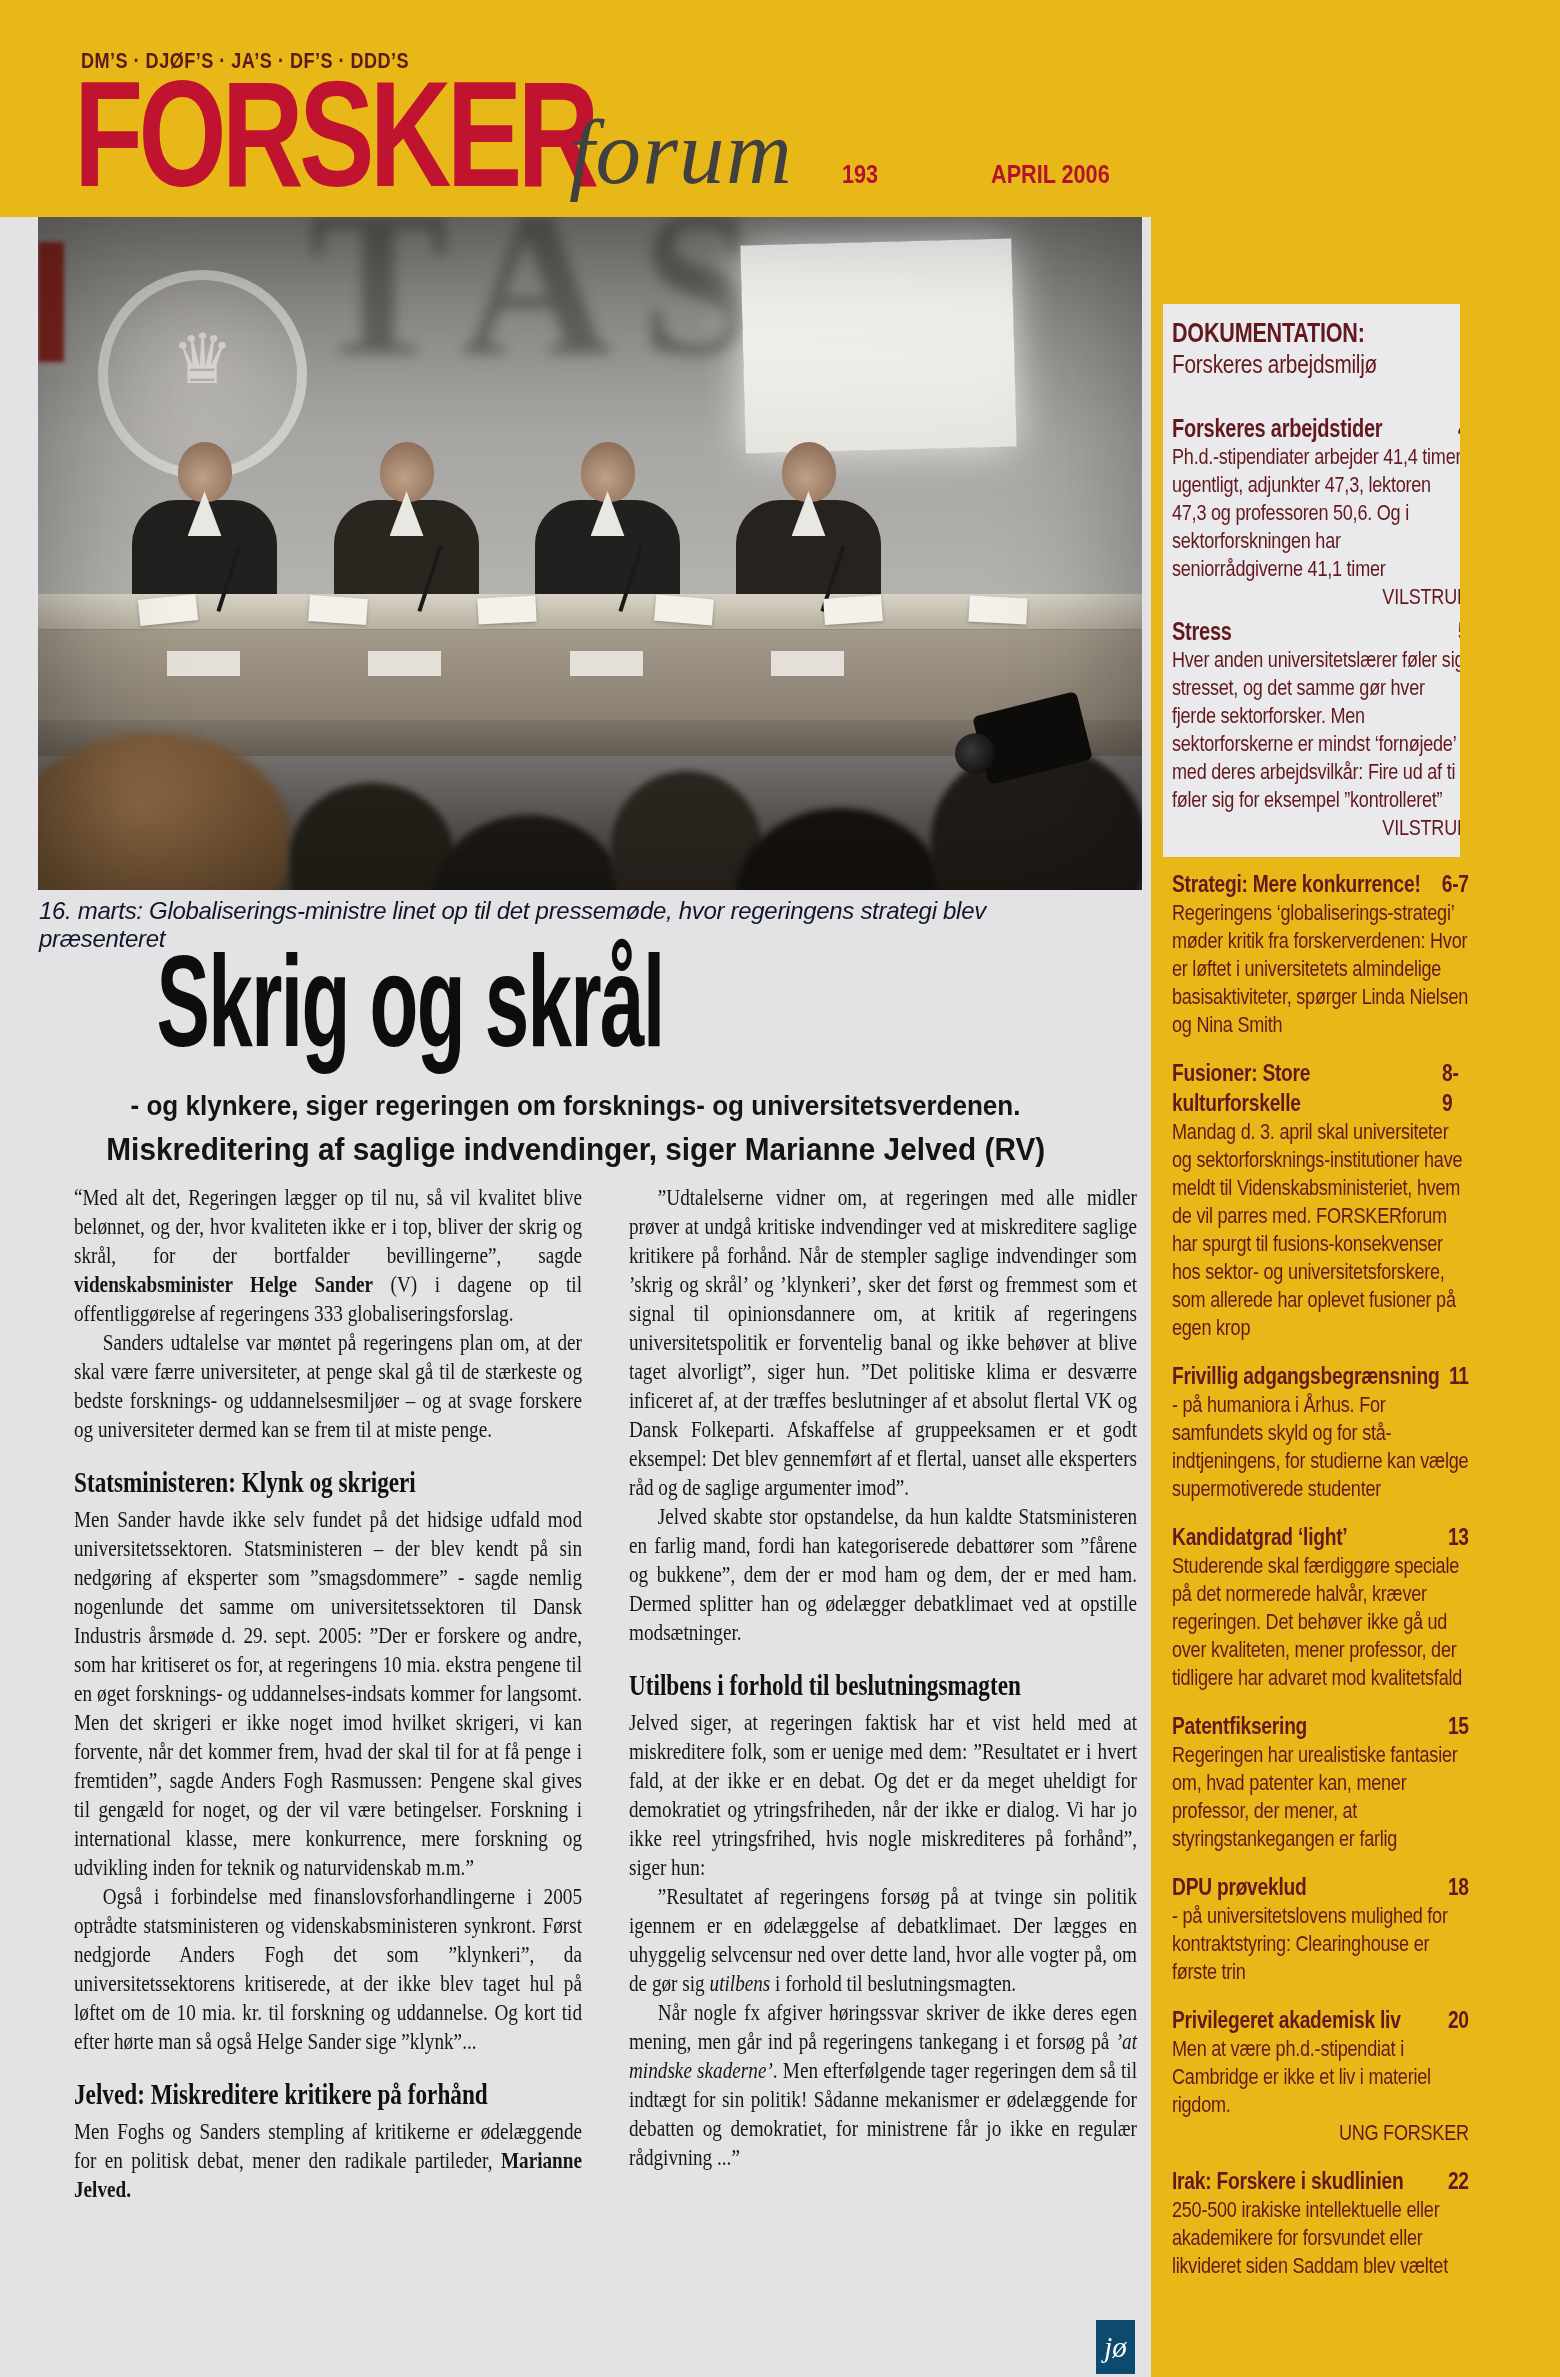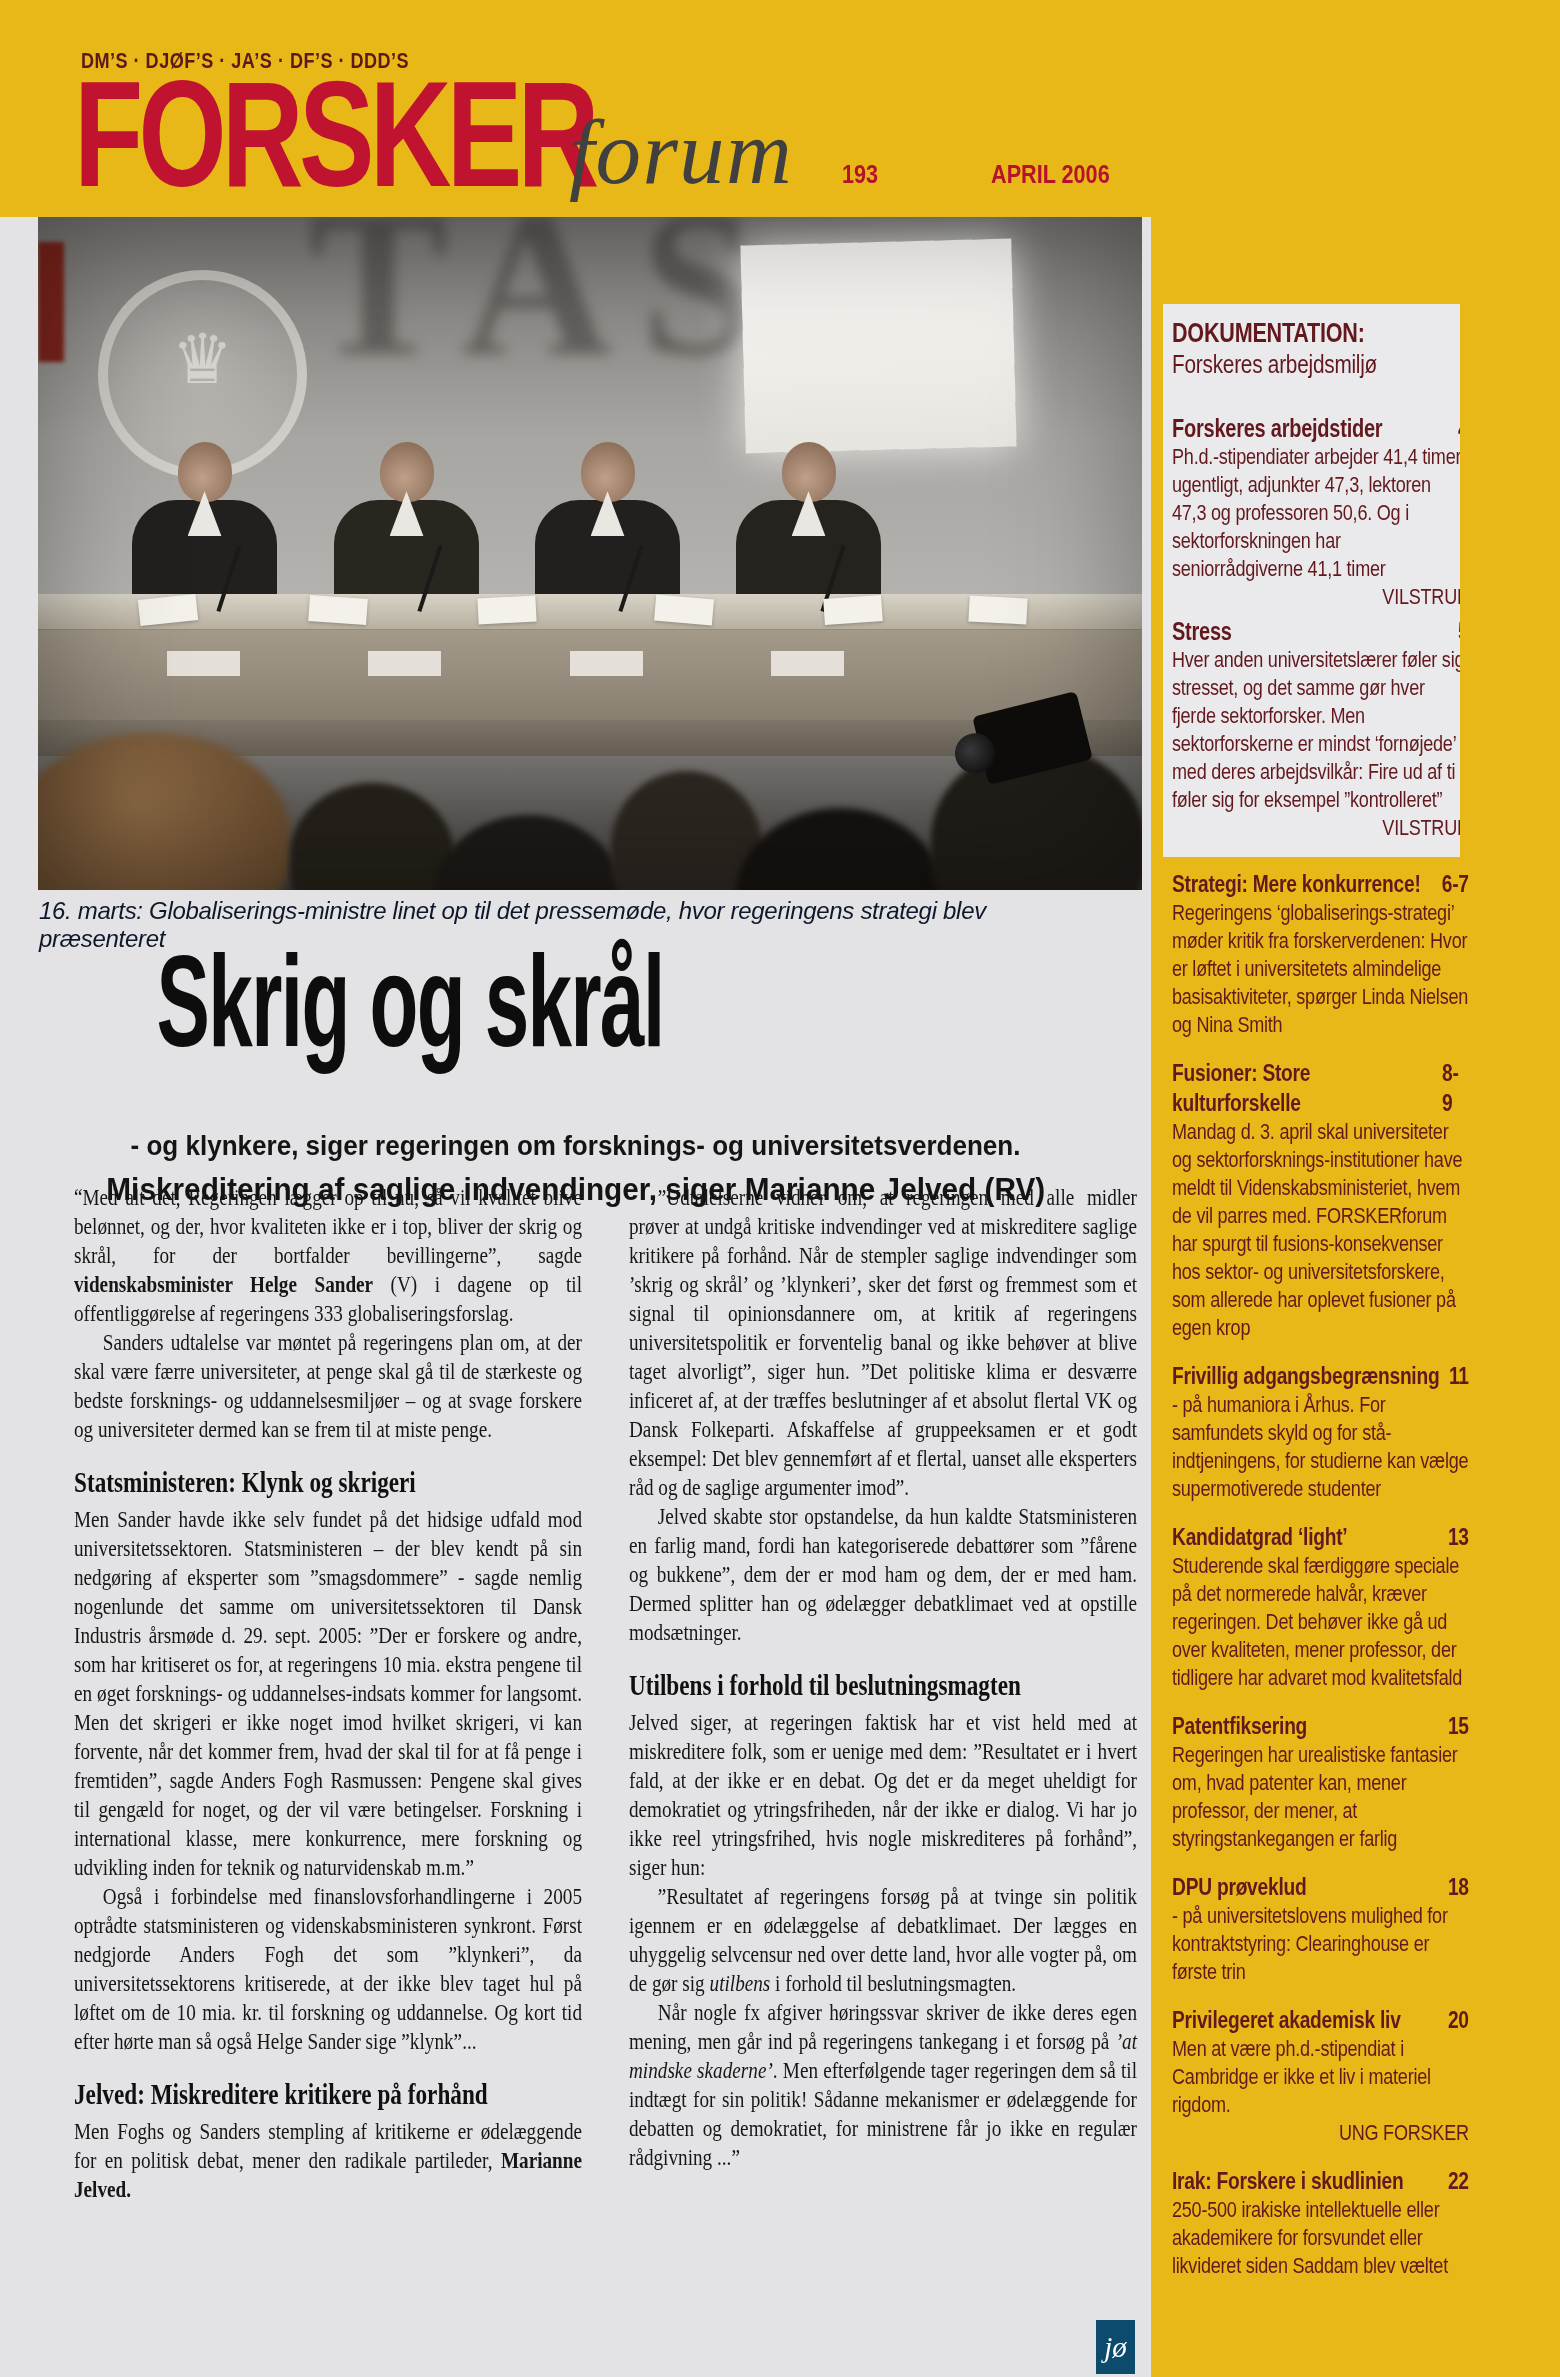--- a/index.html
+++ b/index.html
@@ -52,21 +52,21 @@
   .ph-camera{left:941px;top:486px;width:107px;height:70px;background:#0e0d0c;transform:rotate(-14deg);border-radius:6.3px;}
   .ph-camera::after{content:"";position:absolute;left:-26.4px;top:16.4px;width:40px;height:40px;border-radius:50%;
           background:radial-gradient(circle at 40% 40%,#3a3a3c,#050505);}
   .ph-vignette{left:0;top:0;width:100%;height:100%;box-shadow:inset 0 0 138px rgba(0,0,0,.38);}
   
   .caption{position:absolute;left:39px;top:897px;width:1007px;font-style:italic;font-size:24px;
            color:#0f172a;letter-spacing:-0.3px;}
   .headline-wrap{position:absolute;left:1px;top:937px;width:965px;text-align:left;}
   .headline{display:inline-block;font-size:129px;line-height:1;font-weight:bold;color:#0d0d0d;
             letter-spacing:-2.5px;transform:scaleX(.62);transform-origin:50% 50%;white-space:nowrap;}
-  .deck{position:absolute;left:0;width:1151px;text-align:center;color:#141414;margin-top:40px;}
+  .deck{position:absolute;left:0;width:1151px;text-align:center;color:#141414;}
   .deck span{display:inline-block;transform:scaleX(.93);transform-origin:50% 50%;white-space:nowrap;font-weight:bold;}
   .deck1{top:1090px;font-size:28px;}
   .deck2{top:1131px;font-size:32px;}
   
   .col{position:absolute;top:1183px;width:635px;transform:scaleX(.8);transform-origin:0 0;
        font-family:"Liberation Serif",serif;color:#161616;}
   .col-left{left:74px;}
   .col-right{left:629px;}
   .col p{margin:0;font-size:24px;line-height:29px;text-align:justify;}
   .col p.ind{text-indent:36px;}

